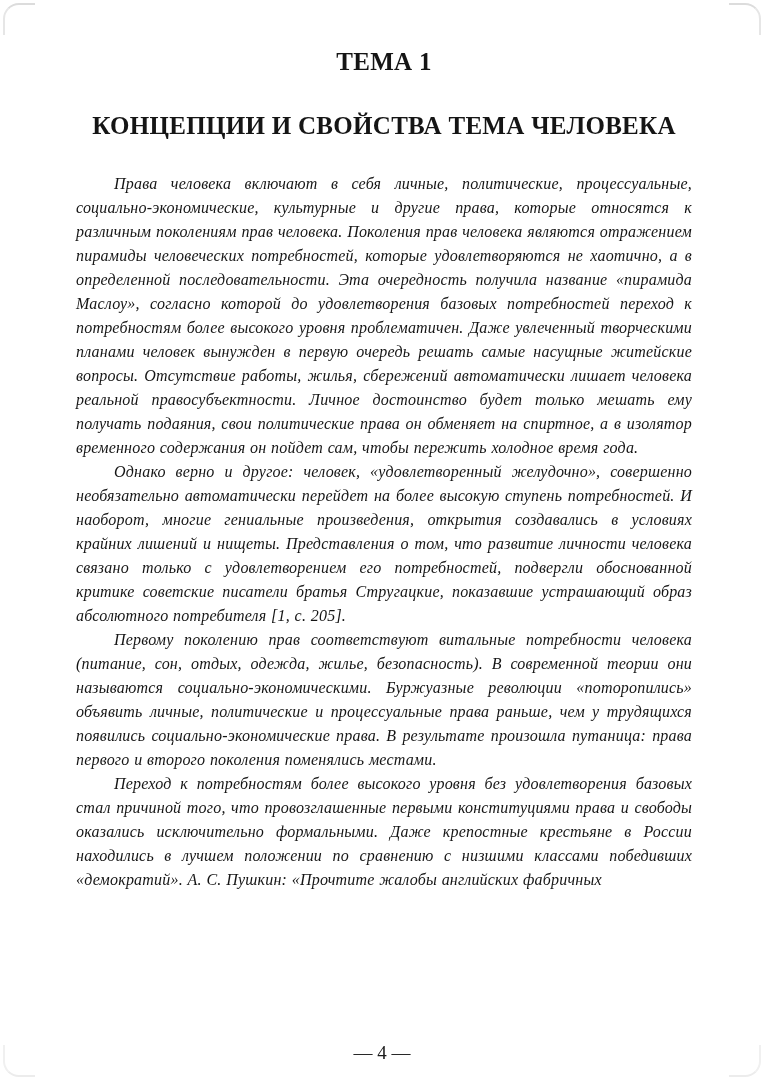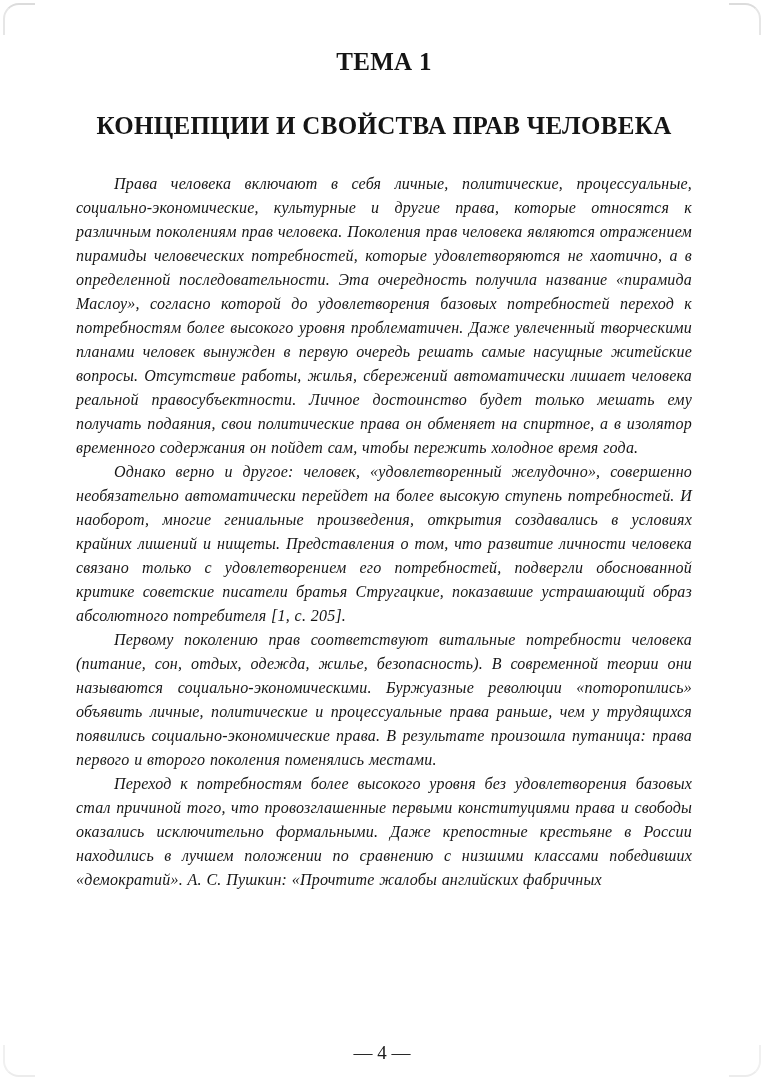--- a/index.html
+++ b/index.html
@@ -92,21 +92,21 @@
 
   <div class="corner tl"></div>
   <div class="corner tr"></div>
   <div class="corner bl"></div>
   <div class="corner br"></div>
 
   <div class="content">
     <h1 class="chapter-title">
       <span>ТЕМА 1</span><br>
       <br>
-      <span>КОНЦЕПЦИИ И СВОЙСТВА ПРАВ ЧЕЛОВЕКА</span>
+      <span>КОНЦЕПЦИИ И СВОЙСТВА ТЕМА ЧЕЛОВЕКА</span>
     </h1>
 
     <div class="body-text">
       <p>Права человека включают в себя личные, политические, процессуальные, социально-экономические, культурные и другие права, которые относятся к различным поколениям прав человека. Поколения прав человека являются отражением пирамиды человеческих потребностей, которые удовлетворяются не хаотично, а в определенной последовательности. Эта очередность получила название «пирамида Маслоу», согласно которой до удовлетворения базовых потребностей переход к потребностям более высокого уровня проблематичен. Даже увлеченный творческими планами человек вынужден в первую очередь решать самые насущные житейские вопросы. Отсутствие работы, жилья, сбережений автоматически лишает человека реальной правосубъектности. Личное достоинство будет только мешать ему получать подаяния, свои политические права он обменяет на спиртное, а в изолятор временного содержания он пойдет сам, чтобы пережить холодное время года.</p>
       <p>Однако верно и другое: человек, «удовлетворенный желудочно», совершенно необязательно автоматически перейдет на более высокую ступень потребностей. И наоборот, многие гениальные произведения, открытия создавались в условиях крайних лишений и нищеты. Представления о том, что развитие личности человека связано только с удовлетворением его потребностей, подвергли обоснованной критике советские писатели братья Стругацкие, показавшие устрашающий образ абсолютного потребителя [1, с. 205].</p>
       <p>Первому поколению прав соответствуют витальные потребности человека (питание, сон, отдых, одежда, жилье, безопасность). В современной теории они называются социально-экономическими. Буржуазные революции «поторопились» объявить личные, политические и процессуальные права раньше, чем у трудящихся появились социально-экономические права. В результате произошла путаница: права первого и второго поколения поменялись местами.</p>
       <p>Переход к потребностям более высокого уровня без удовлетворения базовых стал причиной того, что провозглашенные первыми конституциями права и свободы оказались исключительно формальными. Даже крепостные крестьяне в России находились в лучшем положении по сравнению с низшими классами победивших «демократий». А. С. Пушкин: «Прочтите жалобы английских фабричных</p>
     </div>
   </div>
 

